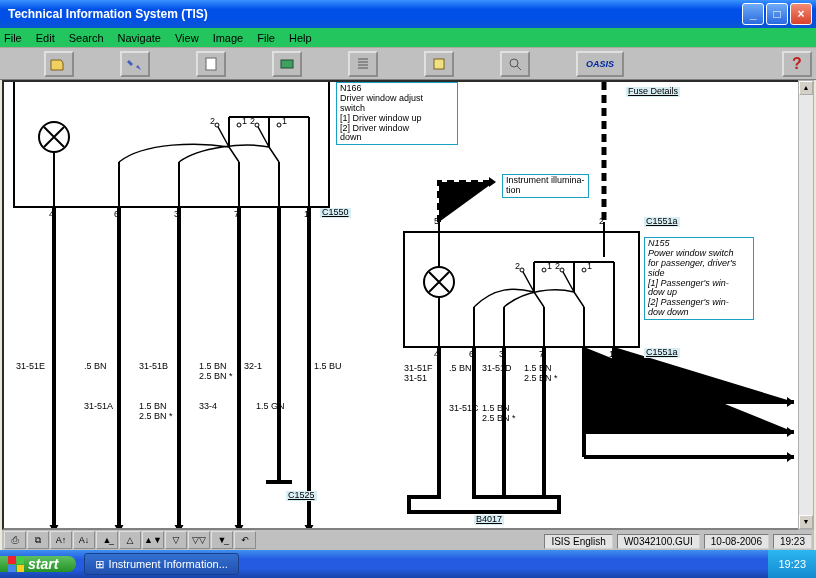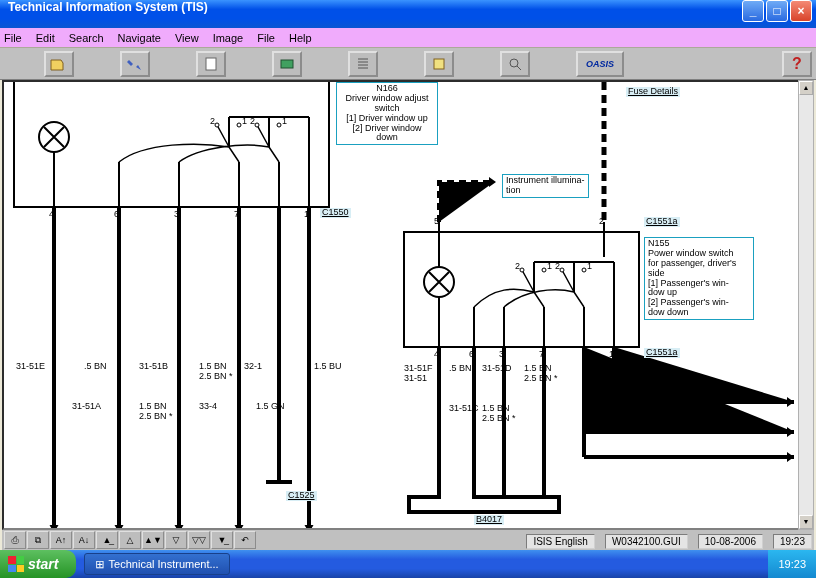--- a/index.html
+++ b/index.html
@@ -1,42 +1,42 @@
 <!DOCTYPE html>
 <html><head>
 <meta charset="utf-8">
 <style>
 * { margin:0; padding:0; box-sizing:border-box; font-family:Tahoma,Arial,sans-serif; }
 body { width:816px; height:578px; overflow:hidden; background:#ece9d8; position:relative; }
-.titlebar { height:28px; background:linear-gradient(to bottom,#3a93ff,#0050e8,#0050e8,#0a55d2); display:flex; align-items:flex-start; padding:0 4px; color:#fff; font-size:12px; font-weight:bold; }
+.titlebar { height:28px; background:linear-gradient(to bottom,#3a93ff,#0050e8,#0050e8,#0a55d2); display:flex; align-items:center; padding:0 4px; color:#fff; font-size:12px; font-weight:bold; }
 .titlebar .title { flex:1; padding-left:4px; }
 .winbtn { width:22px; height:22px; margin-left:2px; border:1px solid #fff; border-radius:3px; display:flex; align-items:center; justify-content:center; font-weight:bold; font-size:12px; }
 .winbtn.min,.winbtn.max { background:linear-gradient(#6fabf6,#2a6ae0);} 
 .winbtn.close { background:linear-gradient(#f48a75,#d8432a);} 
-.menubar { height:20px; background:#f0abfc; display:flex; font-size:11px; color:#000; padding:0 4px; align-items:center; border-bottom:1px solid #aca899;}
+.menubar { height:20px; background:#22c55e; display:flex; font-size:11px; color:#000; padding:0 4px; align-items:center; border-bottom:1px solid #aca899;}
 .menubar span { margin-right:14px; }
 .toolbar { height:32px; background:#c0c0c0; display:flex; align-items:center; padding:2px 4px; gap:6px; border-bottom:1px solid #808080;}
 .tbtn { width:30px; height:26px; background:#bdbdbd; border:2px outset #e0e0e0; display:flex; align-items:center; justify-content:center;margin-left:40px;}
 .tbtn.oasis { width:48px; font-size:9px; font-weight:bold; color:#0028a0; font-style:italic;}
 .tbtn.help { margin-left:auto; color:#c02020; font-weight:bold; font-size:16px;}
 .canvas-wrap { position:absolute; top:80px; left:2px; right:2px; bottom:48px; border:2px inset #808080; background:#fff; overflow:hidden;}
 .canvas { position:absolute; inset:0; }
 .canvas svg { position:absolute; top:0; left:0; }
 .lbl { position:absolute; font-size:9px; color:#000; white-space:nowrap; line-height:1.1;}
 .lbl.bluebox { border:1px solid #1aa0c0; background:#fff; padding:1px 3px; color:#000; font-size:9px;}
 .lbl.link { color:#000; text-decoration:underline; background:#d8eef5; padding:0 2px;}
 .scrollv { position:absolute; top:80px; right:2px; width:16px; bottom:48px; background:#e8e8e8; border:1px solid #b0b0b0; display:flex; flex-direction:column; align-items:center;}
 .scrollv .arr { width:14px; height:14px; background:#d4d0c8; border:1px outset #fff; font-size:7px; text-align:center; line-height:12px;}
 .scrollv .track { flex:1; }
 .bottombar { position:absolute; bottom:28px; left:2px; right:2px; height:20px; background:#c0c0c0; display:flex; align-items:center; padding:1px 2px; gap:1px;}
 .bbtn { width:22px; height:18px; background:#bdbdbd; border:1px outset #e0e0e0; display:flex; align-items:center; justify-content:center; font-size:9px;}
-.status { position:absolute; bottom:28px; right:4px; height:18px; display:flex; gap:10px; font-size:10px; color:#000; align-items:center;}
+.status { position:absolute; bottom:28px; right:4px; height:18px; display:flex; gap:4px; font-size:10px; color:#000; align-items:center;}
 .status span { border:1px inset #d0d0d0; padding:1px 6px; background:#e4e4e4;}
 .taskbar { position:absolute; bottom:0; left:0; right:0; height:28px; background:linear-gradient(to bottom,#3f90ef,#245be0,#245be0,#1843a8); display:flex; align-items:center;}
-.startbtn { height:28px; padding:0 18px 0 8px; background:linear-gradient(to bottom,#5dc060,#259325); color:#fff; font-weight:bold; font-style:italic; font-size:14px; border-radius:0 10px 10px 0; display:flex; align-items:center; gap:4px;}
+.startbtn { height:16px; padding:0 18px 0 8px; background:linear-gradient(to bottom,#5dc060,#259325); color:#fff; font-weight:bold; font-style:italic; font-size:14px; border-radius:0 10px 10px 0; display:flex; align-items:center; gap:4px;}
 .startlogo { width:16px; height:16px; display:grid; grid-template:1fr 1fr/1fr 1fr; gap:1px;}
 .startlogo div:nth-child(1){background:#e23;}.startlogo div:nth-child(2){background:#4c4;}.startlogo div:nth-child(3){background:#48e;}.startlogo div:nth-child(4){background:#fc2;}
 .taskitem { margin-left:8px; height:22px; padding:0 10px; background:linear-gradient(#3370d0,#2050b0); border:1px solid #18408a; border-radius:3px; color:#fff; font-size:11px; display:flex; align-items:center; gap:4px;}
 .tray { margin-left:auto; height:28px; padding:0 10px; background:linear-gradient(to bottom,#2bb7f0,#1489d0); color:#fff; font-size:11px; display:flex; align-items:center;}
 </style>
 </head>
 <body>
 
 <div class="titlebar">
   <span class="title">Technical Information System (TIS)</span>
@@ -150,33 +150,33 @@
 
     <path d="M435 265 L435 415 L405 415 L405 430 L555 430 L555 415 L470 415 L470 265" stroke="#000" stroke-width="4" fill="none"></path>
     <path d="M500 265 L500 415 M540 265 L540 415" stroke="#000" stroke-width="4"></path>
     <path d="M580 265 L580 350 L790 350" stroke="#000" stroke-width="4"></path>
     <path d="M610 265 L610 320 L790 320" stroke="#000" stroke-width="4"></path>
     <path d="M580 375 L790 375 M580 375 L580 352" stroke="#000" stroke-width="4"></path>
 
     <path d="M783 315 l7 5 -7 5 M783 345 l7 5 -7 5 M783 370 l7 5 -7 5" fill="#000"></path>
   </svg>
 
-  <div class="lbl bluebox" style="left:332px;top:0px;width:102px;text-align:center;">
+  <div class="lbl bluebox" style="left:332px;top:0px;width:122px;">
     <span>N166</span><br>
     <span>Driver window adjust</span><br>
     <span>switch</span><br>
     <span>[1] Driver window up</span><br>
     <span>[2] Driver window</span><br>
     <span>down</span>
   </div>
   <div class="lbl link" style="left:622px;top:5px;">Fuse Details</div>
   <div class="lbl bluebox" style="left:498px;top:92px;">
     <span>Instrument illumina-</span><br><span>tion</span>
   </div>
-  <div class="lbl bluebox" style="left:640px;top:155px;width:110px;">
+  <div class="lbl bluebox" style="left:640px;top:155px;width:110px;font-style:italic;">
     <span>N155</span><br>
     <span>Power window switch</span><br>
     <span>for passenger, driver's</span><br>
     <span>side</span><br>
     <span>[1] Passenger's win-</span><br>
     <span>dow up</span><br>
     <span>[2] Passenger's win-</span><br>
     <span>dow down</span>
   </div>
 
@@ -208,21 +208,21 @@
   <div class="lbl" style="left:605px;top:268px;">1</div>
   <div class="lbl link" style="left:640px;top:266px;">C1551a</div>
 
   <div class="lbl" style="left:12px;top:280px;">31-51E</div>
   <div class="lbl" style="left:80px;top:280px;">.5 BN</div>
   <div class="lbl" style="left:135px;top:280px;">31-51B</div>
   <div class="lbl" style="left:195px;top:280px;"><span>1.5 BN</span><br><span>2.5 BN *</span></div>
   <div class="lbl" style="left:240px;top:280px;">32-1</div>
   <div class="lbl" style="left:310px;top:280px;">1.5 BU</div>
 
-  <div class="lbl" style="left:68px;top:320px;text-align:right;">31-51A</div>
+  <div class="lbl" style="left:80px;top:320px;text-align:right;">31-51A</div>
   <div class="lbl" style="left:135px;top:320px;"><span>1.5 BN</span><br><span>2.5 BN *</span></div>
   <div class="lbl" style="left:195px;top:320px;">33-4</div>
   <div class="lbl" style="left:252px;top:320px;">1.5 GN</div>
   <div class="lbl link" style="left:282px;top:409px;">C1525</div>
 
   <div class="lbl" style="left:400px;top:282px;"><span>31-51F</span><br><span>31-51</span></div>
   <div class="lbl" style="left:445px;top:282px;">.5 BN</div>
   <div class="lbl" style="left:478px;top:282px;">31-51D</div>
   <div class="lbl" style="left:520px;top:282px;"><span>1.5 BN</span><br><span>2.5 BN *</span></div>
   <div class="lbl" style="left:585px;top:282px;">32-2</div>
@@ -268,18 +268,18 @@
     <div class="startlogo">
         <div></div>
         <div></div>
         <div></div>
         <div></div>
       </div>
     <span>start</span>
   </div>
   <div class="taskitem">
     <span>⊞</span>
-    <span>Technical Instrument...</span>
+    <span>Instrument Information...</span>
   </div>
   <div class="tray">
     <span>19:23</span>
   </div>
 </div>
 
 </body></html>

